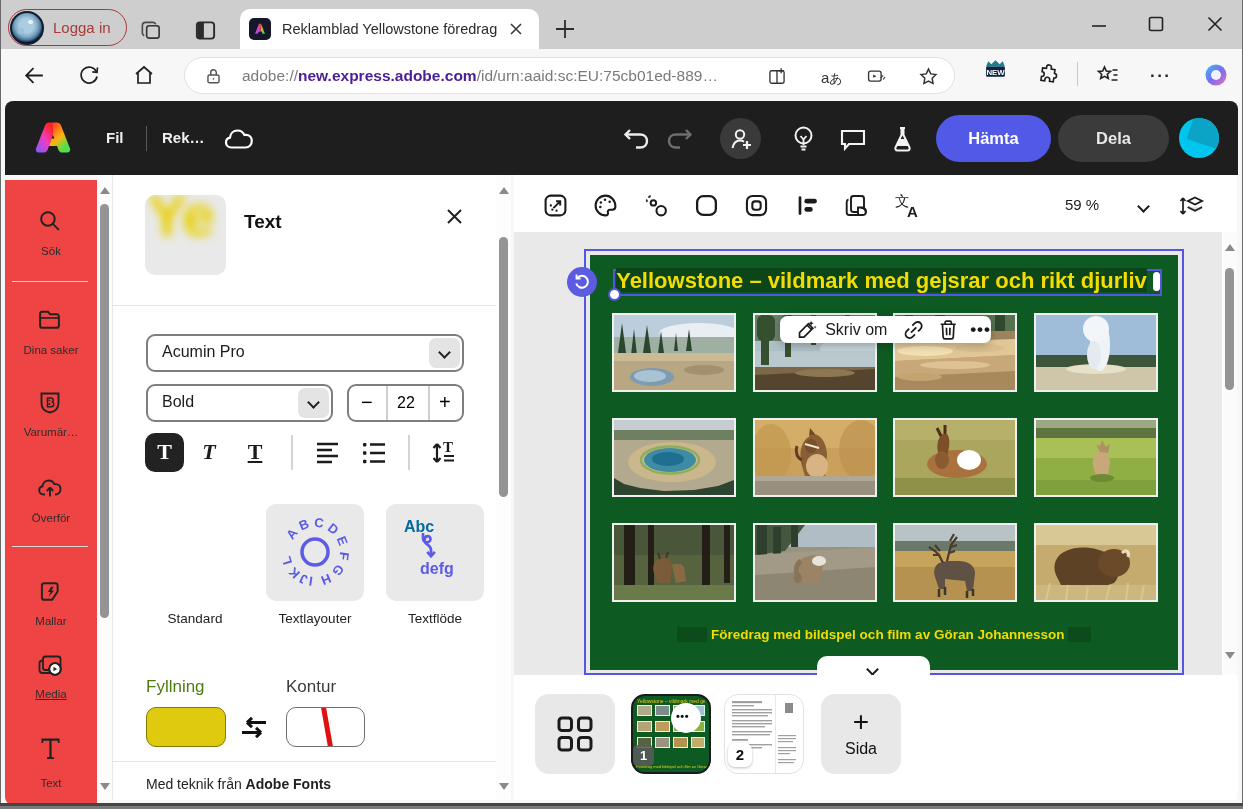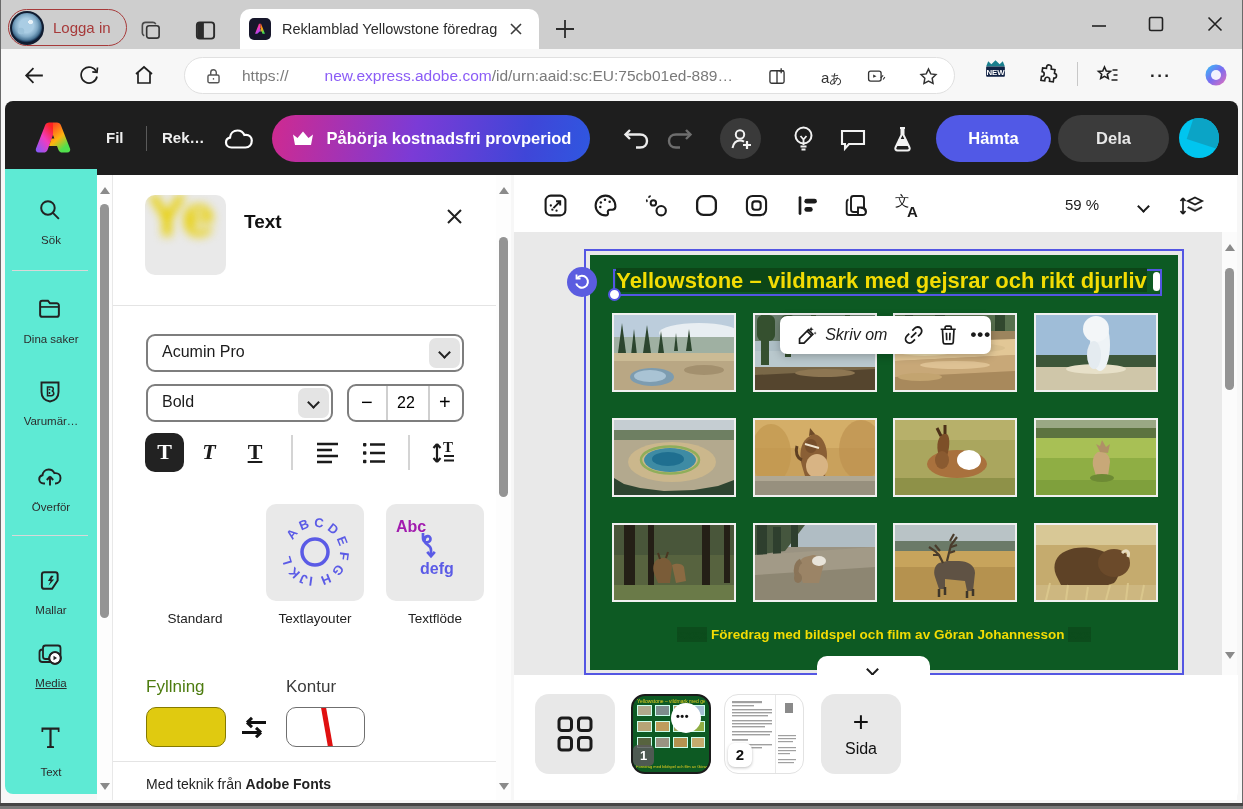--- a/index.html
+++ b/index.html
@@ -13,34 +13,34 @@
   #moon { width:34px; height:34px; border-radius:50%; margin-left:1px; background:radial-gradient(circle at 62% 30%, #e8f2f8 0 8%, rgba(0,0,0,0) 9%), radial-gradient(circle at 30% 60%, #9cc2da 0 12%, rgba(0,0,0,0) 13%), radial-gradient(circle at 48% 42%, #aacde4 0 30%, #81aac6 48%, #4a7596 62%, #16304e 70%, #0a1628 74%); border:2px solid #111c30; }
   #profile span { font-size:15px; margin-left:9px; color:#a73a3a; }
   #tab { position:absolute; left:240px; top:9px; width:299px; height:40px; background:#fff; border-radius:10px 10px 0 0; display:flex; align-items:center; }
   #favicon { width:22px; height:22px; border-radius:5px; margin-left:9px; background:#17172b; position:relative; }
   #tab .title { font-size:14.5px; color:#2b2b2b; margin-left:11px; white-space:nowrap; }
 
   
   #urlbar { position:absolute; left:0; top:49px; width:1243px; height:47px; background:#f7f7f7; }
   #urlpill { position:absolute; left:184px; top:8px; width:771px; height:37px; background:#fff; border:1px solid #e0e0e0; border-radius:19px; }
   .urltext { position:absolute; left:57px; top:9px; font-size:15.5px; color:#7a7a7a; white-space:nowrap; }
-  .urltext b { color:#8b5cf6; font-weight:normal;margin-left:36px; }
+  .urltext b { color:#4c1d95; font-weight:bold; }
 
   
   #appheader { position:absolute; left:5px; top:101px; width:1233px; height:74px; background:#1e1e1e; border-radius:8px 8px 0 0; }
   #gradbtn { position:absolute; left:267px; top:14px; width:318px; height:47px; border-radius:24px; background:linear-gradient(100deg,#cf2a90 0%,#7b3bd6 45%,#3f46d8 80%,#2f57e0 100%); color:#fff; font-weight:bold; font-size:16.5px; display:flex; align-items:center; justify-content:center; }
   .hbtn { position:absolute; top:14px; height:47px; border-radius:24px; color:#fff; font-weight:bold; font-size:16.5px; display:flex; align-items:center; justify-content:center; }
   #hamta { left:931px; width:115px; background:#5159e6; }
   #dela { left:1053px; width:111px; background:#3b3b3b; color:#e8e8e8; }
   #avatar { position:absolute; left:1174px; top:17px; width:40px; height:40px; border-radius:50%; background:#00c5ef; overflow:hidden; }
   #avatar:before { content:""; position:absolute; left:12px; top:-6px; width:40px; height:34px; background:#0ba4c6; transform:rotate(18deg); }
   .htext { color:#efefef; font-weight:bold; font-size:15px; position:absolute; top:28px; }
 
   
-  #rail { position:absolute; left:5px; top:169px; width:92px; height:625px; background:#5eead4; border-radius:0 0 0 8px; }
+  #rail { position:absolute; left:5px; top:180px; width:92px; height:625px; background:#ef4444; border-radius:0 0 0 8px; }
   .railitem { position:absolute; width:92px; text-align:center; color:#2c2c2c; font-size:11.5px; }
   .raildiv { position:absolute; left:7px; width:76px; border-top:1px solid #d8d8d8; }
   #railsb { position:absolute; left:97px; top:175px; width:15px; height:625px; background:#fdfdfd; }
   .sbthumb { position:absolute; background:#949494; border-radius:5px; }
   .sbarrow { position:absolute; width:0; height:0; }
   #vline1 { position:absolute; left:112px; top:175px; width:1px; height:625px; background:#e8e8e8; }
 
   
   #panel { position:absolute; left:113px; top:175px; width:398px; height:625px; background:#fff; }
   #thumbYe { position:absolute; left:32px; top:20px; width:81px; height:80px; border-radius:10px; background:#e9e9e9; overflow:hidden; }
@@ -72,21 +72,21 @@
 
   
   #postersel { position:absolute; left:584px; top:249px; width:600px; height:426px; border:2px solid #5456e3; }
   #poster { position:absolute; left:590px; top:255px; width:588px; height:415px; background:#0d5a23; }
   .pimg { position:absolute; border:2px solid #f0f0f0; width:124px; height:79px; }
   #titlesel { position:absolute; left:613px; top:269px; width:549px; height:27px; border:2px solid #5456e3; }
   #ptitle { position:absolute; left:616px; top:268px; width:531px; height:24px; background:#0c4517; color:#f3dc04; font-weight:bold; font-size:22px; text-align:center; line-height:25px; white-space:nowrap; letter-spacing:0px; }
   #cursor { position:absolute; left:1153px; top:272px; width:7px; height:19px; background:#fff; border-radius:3.5px; }
   #rotate { position:absolute; left:567px; top:267px; width:30px; height:30px; border-radius:50%; background:#5b5ce0; }
   #dothandle { position:absolute; left:608px; top:288px; width:13px; height:13px; border-radius:50%; background:#fff; border:2.5px solid #5456e3; }
-  #floattb { position:absolute; left:780px; top:316px; width:211px; height:38px; background:#fff; border-radius:7px; box-shadow:0 2px 8px rgba(0,0,0,.25); display:flex; align-items:center;font-style:italic; }
+  #floattb { position:absolute; left:780px; top:316px; width:211px; height:27px; background:#fff; border-radius:7px; box-shadow:0 2px 8px rgba(0,0,0,.25); display:flex; align-items:center; }
   #ptext2 { position:absolute; left:590px; top:627px; width:588px; text-align:center; color:#f3dc04; font-weight:bold; font-size:13.5px; }
   #chevbtn { position:absolute; left:817px; top:656px; width:113px; height:33px; background:#fff; border-radius:10px; }
 
   
   #bottombar { position:absolute; left:514px; top:675px; width:724px; height:125px; background:#fff; border-radius:0 0 8px 0; }
   .pgbtn { position:absolute; top:19px; width:80px; height:80px; border-radius:14px; background:#e8e8e8; }
 
   
   #taskbar { position:absolute; left:0; top:803px; width:1243px; height:6px; background:#454545; }
   #taskbar:after { content:""; position:absolute; left:0; top:3px; width:1243px; height:3px; background:#7a7a7a; }
@@ -155,21 +155,21 @@
     </svg>
   <svg class="abs" style="left:132px; top:14px;" width="24" height="24" viewBox="0 0 24 24" fill="none" stroke="#1f1f1f" stroke-width="1.7">
       <path d="M4 11 L12 4 L20 11 M6 9.5 L6 20 L18 20 L18 9.5"></path>
     </svg>
   <div id="urlpill">
     <svg class="abs" style="left:19px; top:9px;" width="19" height="19" viewBox="0 0 24 24" fill="none" stroke="#555" stroke-width="1.8">
         <rect x="5" y="10" width="14" height="10" rx="2"></rect>
         <path d="M8.5 10 L8.5 7 A3.5 3.5 0 0 1 15.5 7 L15.5 10"></path>
         <circle cx="12" cy="15" r="1" fill="#555" stroke="none"></circle>
       </svg>
-    <div class="urltext"><span>https://</span><b>new.express.adobe.com</b><span>/id/urn:aaid:sc:EU:75cb01ed-889…</span></div>
+    <div class="urltext"><span>adobe://</span><b>new.express.adobe.com</b><span>/id/urn:aaid:sc:EU:75cb01ed-889…</span></div>
     <svg class="abs" style="left:582px; top:9px;" width="20" height="20" viewBox="0 0 24 24" fill="none" stroke="#333" stroke-width="1.6">
         <rect x="3.5" y="4.5" width="17" height="15" rx="2"></rect>
         <path d="M12 4.5 L12 19.5"></path>
         <path d="M17 1.5 L17 7.5 M14 4.5 L20 4.5"></path>
       </svg>
     <text></text>
     <div class="abs" style="left:636px; top:11px; font-size:15px; color:#333;">a<span style="font-size:13px;">あ</span></div>
     <svg class="abs" style="left:681px; top:9px;" width="21" height="20" viewBox="0 0 24 24" fill="none" stroke="#333" stroke-width="1.6">
         <rect x="2.5" y="5" width="15" height="12" rx="2.5"></rect>
         <path d="M8 9 L12 11 L8 13 Z" fill="#333" stroke="none"></path>
@@ -223,23 +223,20 @@
         </linearGradient>
       </defs>
       <path d="M15.2 1.5 L19 1.5 L19 14 L13.6 28.7 C12.9 30.6 11.6 31.5 9.6 31.5 L4.8 31.5 C2.4 31.5 1.2 29.8 2 27.5 L11.1 4.3 C11.8 2.4 13.2 1.5 15.2 1.5 Z" fill="url(#axgl)"></path>
       <path d="M19 1.5 L22.8 1.5 C24.8 1.5 26.2 2.4 26.9 4.3 L36 27.5 C36.8 29.8 35.6 31.5 33.2 31.5 L28.4 31.5 C26.4 31.5 25.1 30.6 24.4 28.7 L23 25 L15 25 L17.5 17.5 L20.3 17.5 L19 14 Z" fill="url(#axgr)"></path>
     </svg>
   <div class="abs" style="left:141px; top:25px; width:1px; height:25px; background:#5a5a5a;"></div>
   <svg class="abs" style="left:219px; top:24px;" width="34" height="28" viewBox="0 0 34 26" fill="none" stroke="#fff" stroke-width="2.2">
       <path d="M9 21.5 L7.5 21.5 C4.2 21.5 2 19.3 2 16.4 C2 13.9 3.6 12.1 6 11.6 C6.3 7.5 9.4 4.5 13.5 4.5 C16.6 4.5 19.2 6.3 20.4 9 C20.9 8.9 21.4 8.8 22 8.8 C25.3 8.8 27.8 11.3 27.8 14.6 C27.8 18.4 25.3 21.5 21.5 21.5 L9 21.5 Z"></path>
     </svg>
   <svg class="abs" style="left:295px; top:125px;" width="0" height="0"></svg>
-  <div id="gradbtn"><svg style="margin-right:12px;" width="24" height="20" viewBox="0 0 24 20">
-        <path d="M2 5.5 L6.5 9 L12 2.5 L17.5 9 L22 5.5 L20 16 L4 16 Z" fill="#fff"></path>
-      </svg>Påbörja kostnadsfri provperiod</div>
   <svg class="abs" style="left:617px; top:25px;" width="30" height="26" viewBox="0 0 30 26" fill="none" stroke="#ececec" stroke-width="2.4">
       <path d="M8 4 L3.5 8.5 L8 13"></path>
       <path d="M3.5 8.5 L18 8.5 C22.5 8.5 25 11.5 25 15 C25 18.5 22.5 21.5 18 21.5 L14 21.5"></path>
     </svg>
   <svg class="abs" style="left:659px; top:25px;" width="30" height="26" viewBox="0 0 30 26" fill="none" stroke="#6e6e6e" stroke-width="2.4">
       <path d="M22 4 L26.5 8.5 L22 13"></path>
       <path d="M26.5 8.5 L12 8.5 C7.5 8.5 5 11.5 5 15 C5 18.5 7.5 21.5 12 21.5 L16 21.5"></path>
     </svg>
   <div class="abs" style="left:715px; top:17px; width:41px; height:41px; border-radius:50%; background:#3a3a3a;"></div>
   <svg class="abs" style="left:723px; top:25px;" width="26" height="26" viewBox="0 0 26 26" fill="none" stroke="#f2f2f2" stroke-width="2">
@@ -382,21 +379,21 @@
             <text x="35" y="10" transform="rotate(158 35 35)">H</text>
             <text x="35" y="10" transform="rotate(188 35 35)">I</text>
             <text x="35" y="10" transform="rotate(203 35 35)">J</text>
             <text x="35" y="10" transform="rotate(225 35 35)">K</text>
             <text x="35" y="10" transform="rotate(253 35 35)">L</text>
           </g>
         </g>
       </svg>
     </div>
   <div class="card" style="left:273px;">
-      <div class="abs" style="left:10px; top:14px; color:#a21caf; font-weight:bold; font-size:16px;">Abc</div>
+      <div class="abs" style="left:18px; top:14px; color:#0369a1; font-weight:bold; font-size:16px;">Abc</div>
       <div class="abs" style="left:34px; top:56px; color:#5b5be6; font-weight:bold; font-size:16px;">defg</div>
       <svg class="abs" style="left:24px; top:28px;" width="44" height="38" viewBox="0 0 44 38" fill="none" stroke="#5b5be6" stroke-width="2.7">
         <path d="M13 1 L13 6 C13 11.5 20.5 11.5 20.5 7 C20.5 2.8 14.5 3.2 14.5 8.5 C14.5 13 21 12.5 21 18 L21 23"></path>
         <path d="M17.2 19.8 L21 24.2 L24.8 19.8"></path>
       </svg>
     </div>
   <div class="cardlbl" style="left:33px;">Standard</div>
   <div class="cardlbl" style="left:153px;">Textlayouter</div>
   <div class="cardlbl" style="left:273px;">Textflöde</div>
   <div style="position:absolute; left:33px; top:502px; font-size:17px; color:#4d7c0f;">Fyllning</div>

